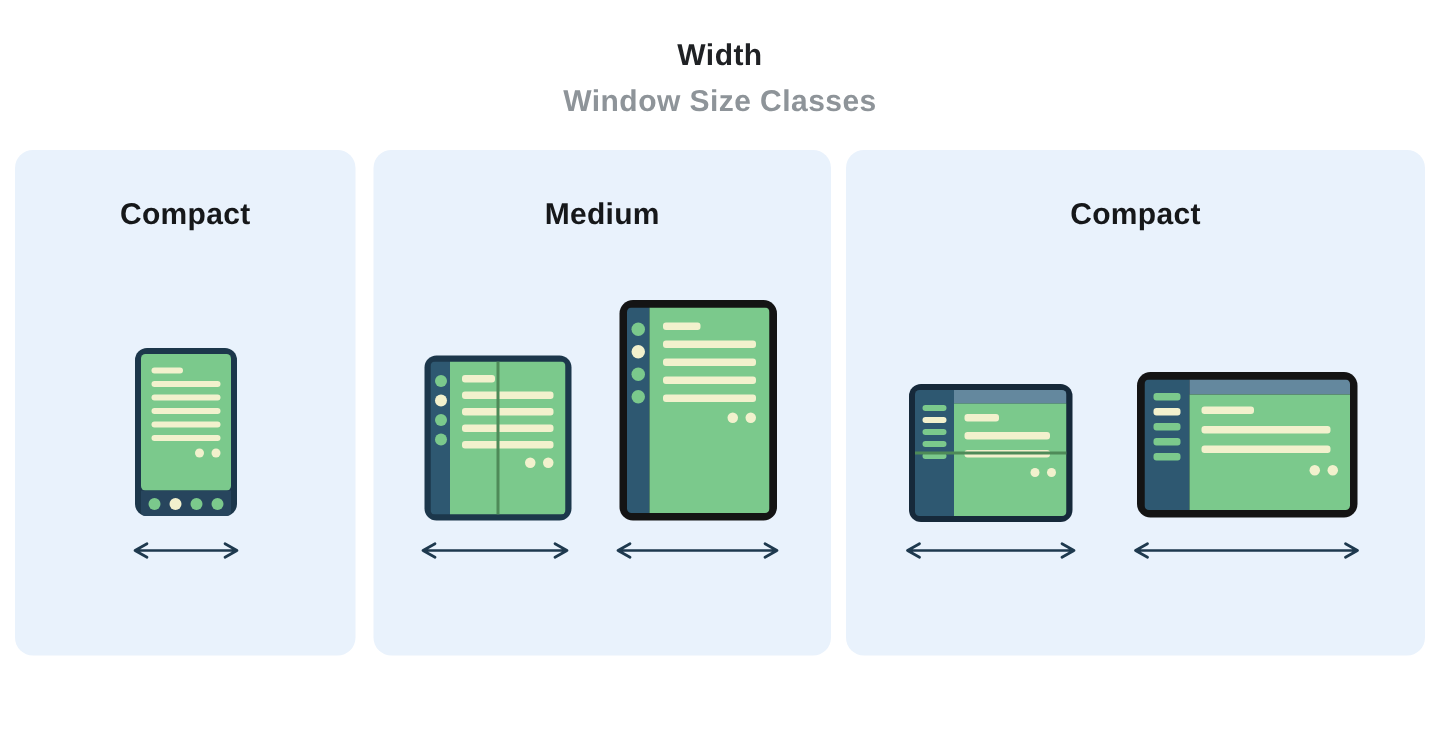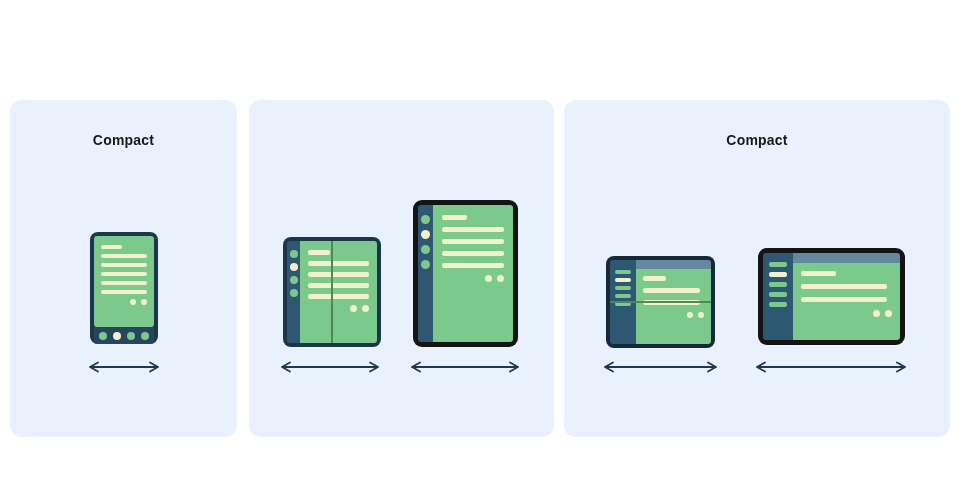--- a/index.html
+++ b/index.html
@@ -10,21 +10,21 @@
   .header{position:absolute;top:26px;left:0;width:100%;text-align:center;}
   .title{font-size:20px;font-weight:700;color:var(--title-color,#1f2124);letter-spacing:.3px;}
   .subtitle{margin-top:8px;font-size:20px;font-weight:700;color:var(--subtitle-color,#8e9499);letter-spacing:.3px;}
 
   
   .panel{position:absolute;top:100px;height:337px;background:var(--panel-bg,#e9f2fc);border-radius:12px;}
   #panel-compact{left:10px;width:227px;}
   #panel-medium{left:249px;width:305px;}
   #panel-expanded{left:564px;width:386px;}
   .panel-label{position:absolute;top:32px;width:100%;text-align:center;
-               font-size:14px;font-weight:700;color:var(--label-color,#16181a);letter-spacing:.2px;}
+               font-size:20px;font-weight:700;color:var(--label-color,#16181a);letter-spacing:.2px;}
 
   
   .device{position:absolute;box-sizing:border-box;}
   .inner{position:relative;width:100%;height:100%;display:flex;overflow:hidden;border-radius:3px;}
   .ln{border-radius:2px;background:var(--content-cream,#f2f1cd);}
   .dotrow{display:flex;justify-content:flex-end;gap:5px;}
   .cdot{border-radius:50%;background:var(--content-cream,#f2f1cd);}
   .g{background:var(--screen-green,#7bc98c);}
   .c{background:var(--content-cream,#f2f1cd);}
 
@@ -111,20 +111,24 @@
   .ruler{position:absolute;left:10px;right:10px;top:453px;height:22px;display:flex;align-items:center;}
   .seg{height:5px;border-radius:3px;background:var(--ruler-blue,#4a7de9);}
   .seg1{width:198px;}.seg2{width:214px;}.seg3{flex:1;}
   .bp{font-size:20px;font-weight:700;color:var(--ruler-text,#3d73e8);padding:0 13px;white-space:nowrap;}
 </style>
 </head>
 <body>
 
 <div class="canvas">
 
+  <div class="header">
+    <div class="title">Width</div>
+    <div class="subtitle">Window Size Classes</div>
+  </div>
 
   <div class="panel" id="panel-compact">
     <div class="panel-label">Compact</div>
 
     <div class="device" id="phone">
       <div class="inner">
         <div class="phone-screen">
           <div class="ln s"></div>
           <div class="ln"></div>
           <div class="ln"></div>
@@ -145,20 +149,21 @@
       </div>
     </div>
     <div class="arrow" id="arrow-phone">
       <svg viewBox="0 0 72 14" fill="none" stroke="currentColor" stroke-width="1.8" stroke-linecap="round" stroke-linejoin="round">
         <path d="M2 7 H70 M10 2.5 L2 7 L10 11.5 M62 2.5 L70 7 L62 11.5"></path>
       </svg>
     </div>
   </div>
 
   <div class="panel" id="panel-medium">
+    <div class="panel-label">Medium</div>
 
     <div class="device" id="foldable">
       <div class="inner">
         <div class="side">
           <div class="sdot g"></div>
           <div class="sdot c"></div>
           <div class="sdot g"></div>
           <div class="sdot g"></div>
         </div>
         <div class="content">

